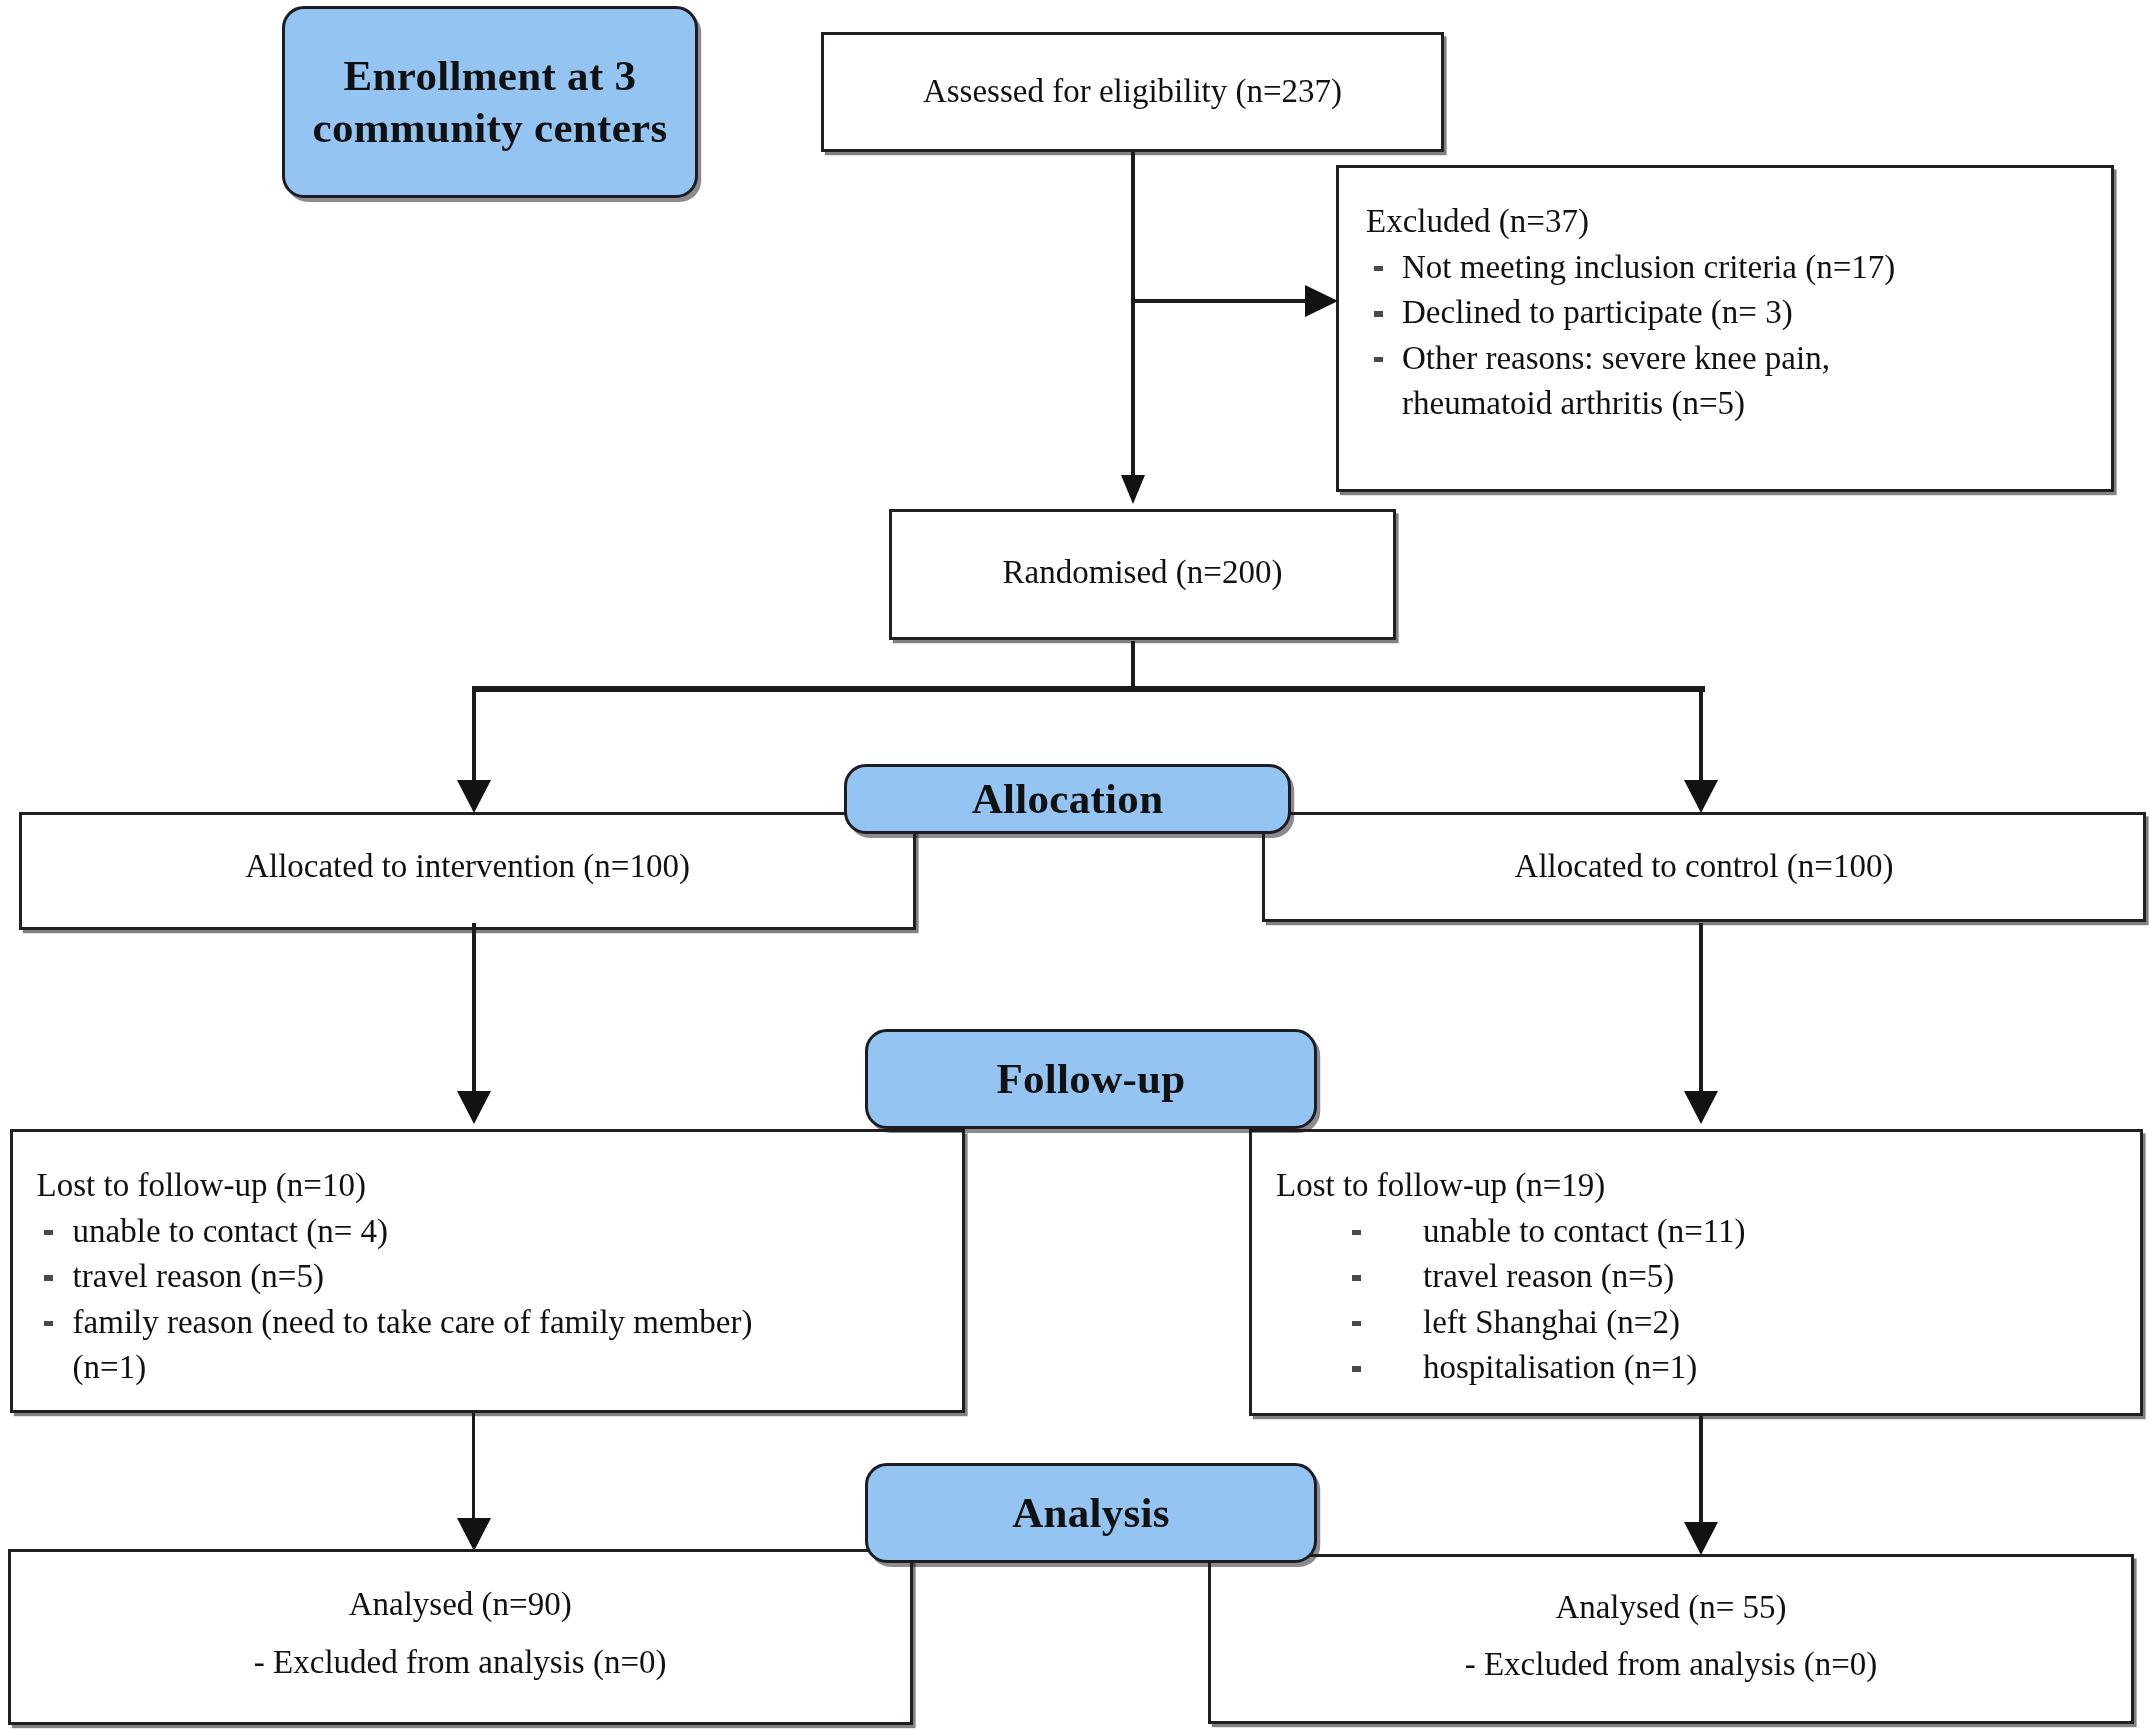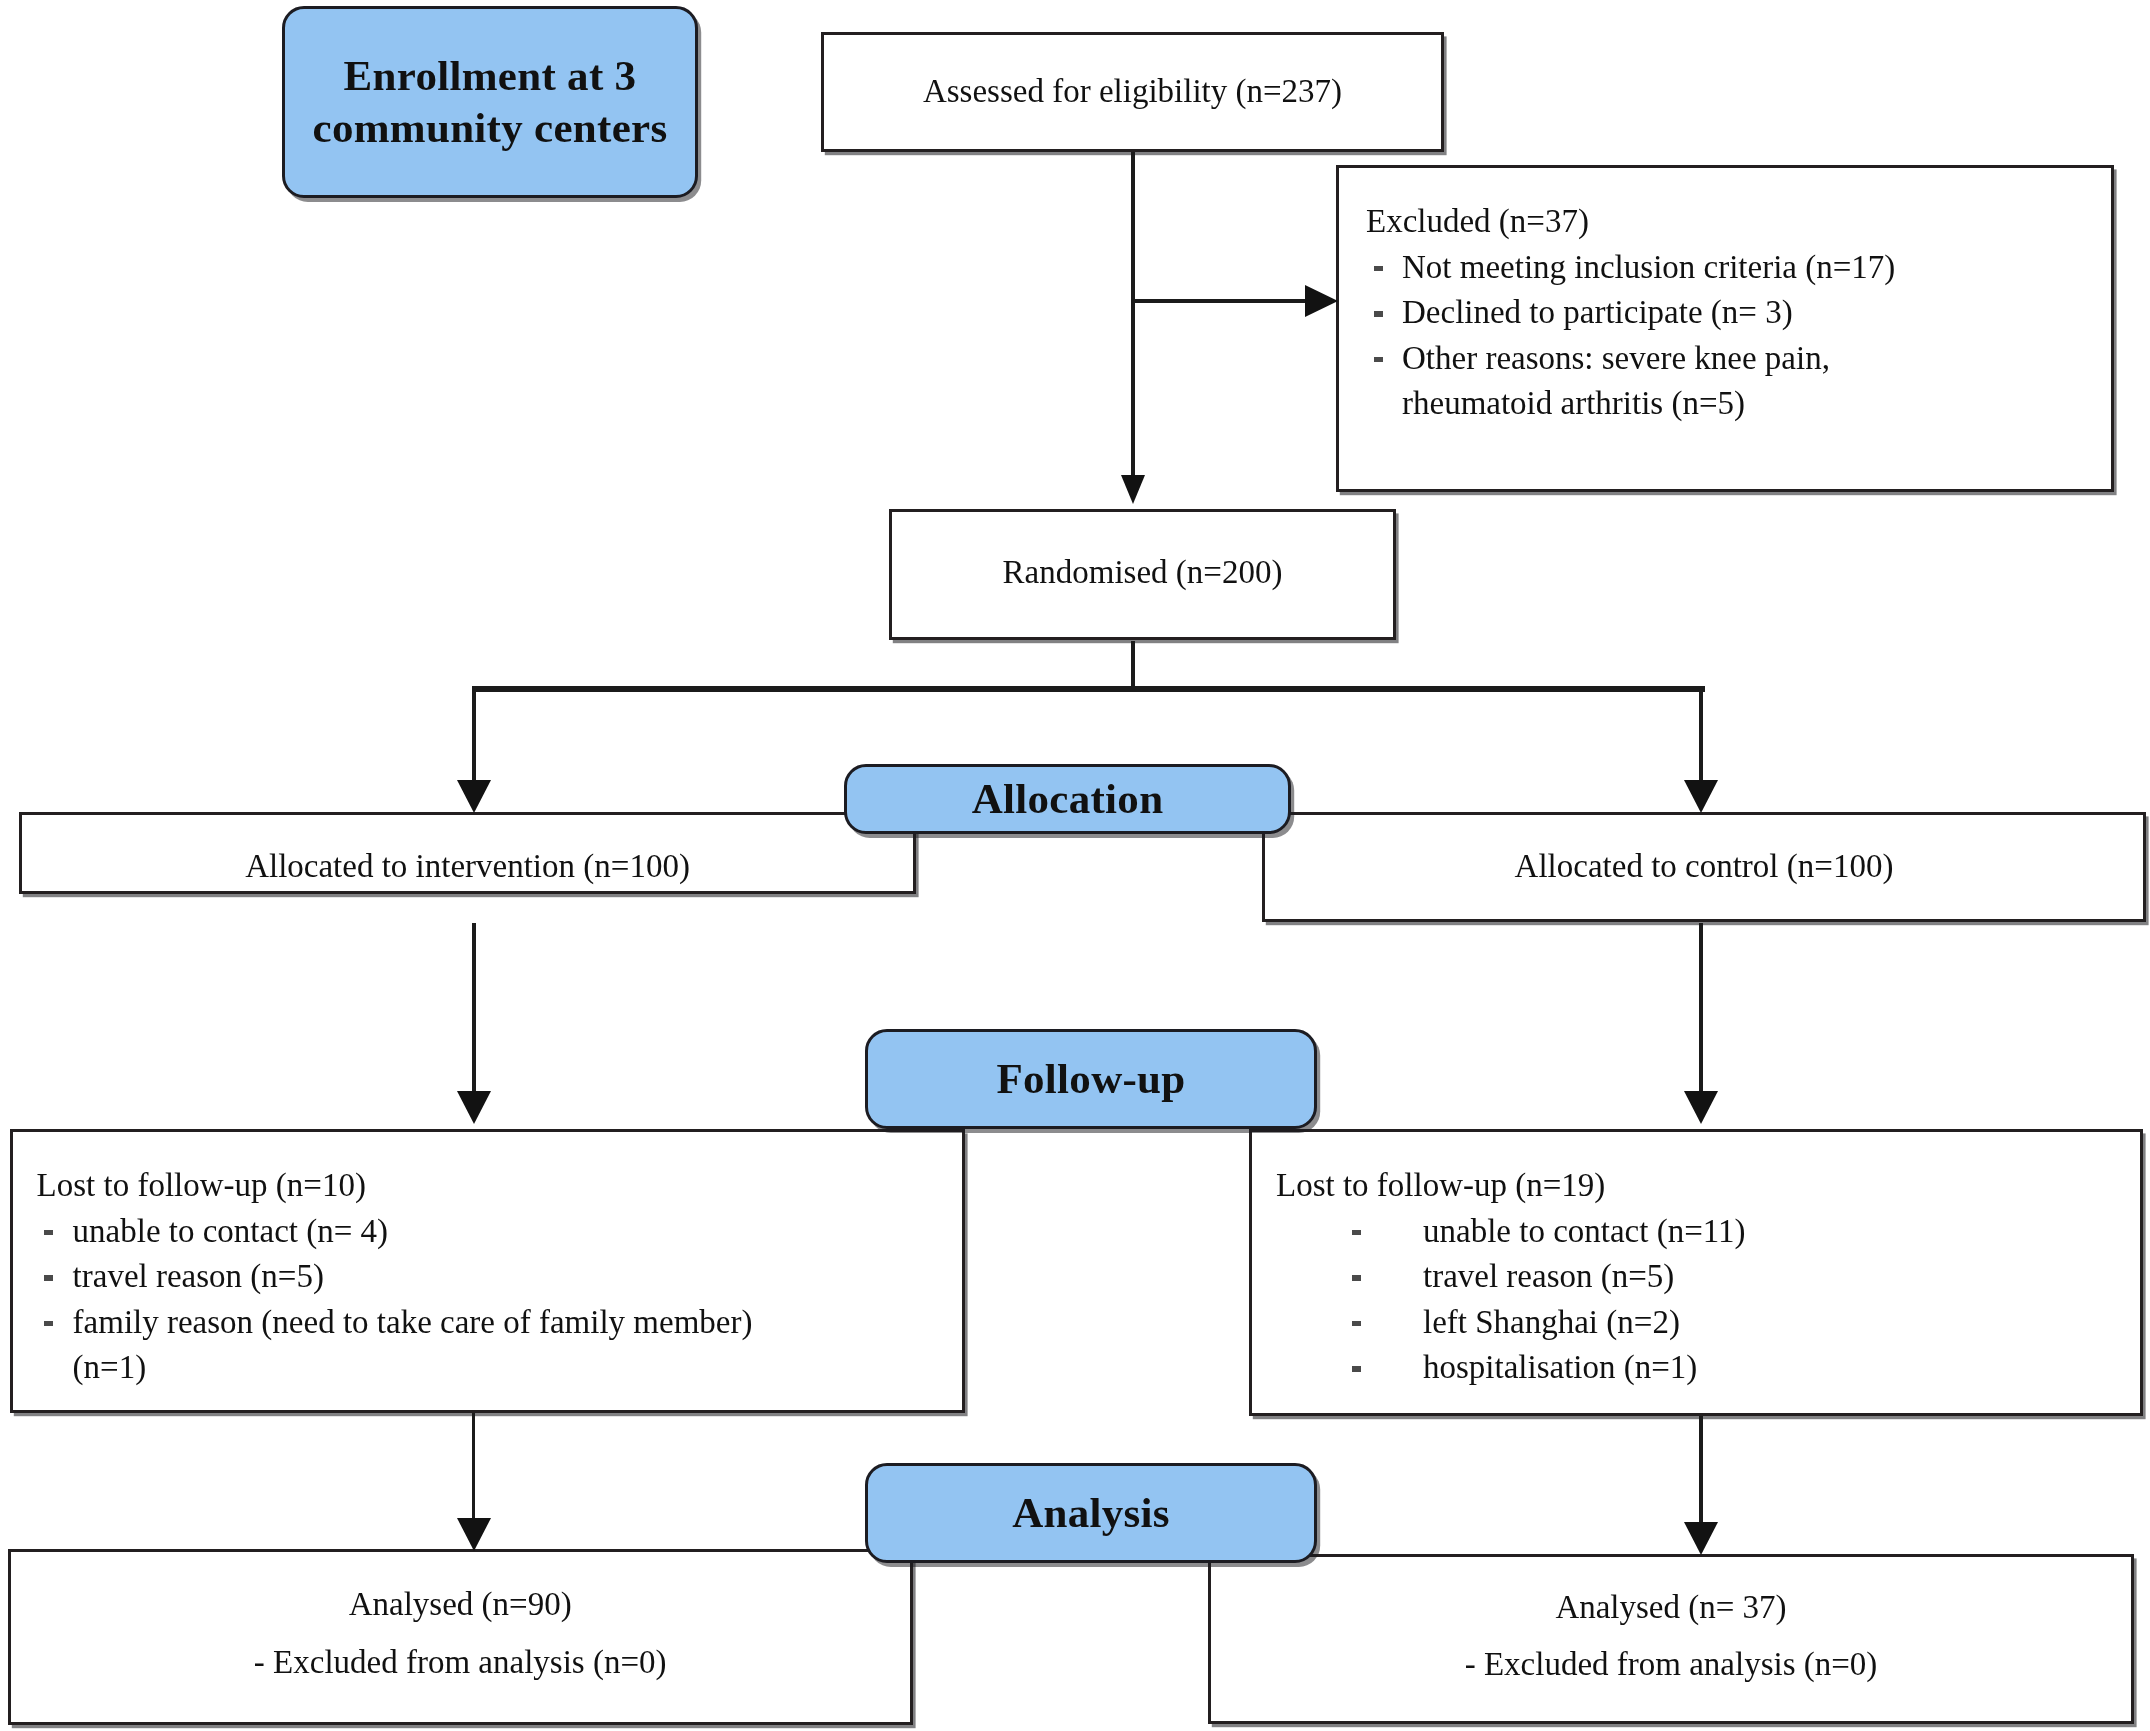--- a/index.html
+++ b/index.html
@@ -158,21 +158,21 @@
 
   <div class="vline" style="left:1131px; top:641px; width:3.8px; height:48px;"></div>
   <div class="hline thick" style="left:472px; top:686px; width:1233px; height:5.8px;"></div>
 
   <div class="vline" style="left:472px; top:686px; width:3.8px; height:99px;"></div>
   <div class="arrow-down" style="left:457px; top:780px;"></div>
 
   <div class="vline" style="left:1699px; top:686px; width:3.8px; height:99px;"></div>
   <div class="arrow-down" style="left:1684px; top:780px;"></div>
 
-  <div class="box" style="left:19px; top:812px; width:897px; height:82px;">
+  <div class="box" style="left:19px; top:812px; width:897px; height:118px;">
     <div class="ctext" style="top:31px;">Allocated to intervention (n=100)</div>
   </div>
 
   <div class="box" style="left:1262px; top:812px; width:884px; height:110px;">
     <div class="ctext" style="top:31px;">Allocated to control  (n=100)</div>
   </div>
 
   <div class="stage" style="left:844px; top:764px; width:447px; height:70px;">
     <div class="txt">Allocation</div>
   </div>
@@ -214,21 +214,21 @@
   <div class="arrow-down" style="left:1684px; top:1522px;"></div>
 
   <div class="box" style="left:7.7px; top:1549px; width:905px; height:176px;">
     <div class="ctext" style="top:32px;">Analysed (n=90)</div>
     <div class="ctext" style="top:90px;">
       <span>- </span><span>Excluded from analysis (n=0)</span>
     </div>
   </div>
 
   <div class="box" style="left:1208px; top:1554px; width:926px; height:170px;">
-    <div class="ctext" style="top:29.5px;">Analysed  (n= 37)</div>
+    <div class="ctext" style="top:29.5px;">Analysed  (n= 55)</div>
     <div class="ctext" style="top:87px;">
       <span>- </span><span>Excluded from analysis (n=0)</span>
     </div>
   </div>
 
   <div class="stage" style="left:865px; top:1463px; width:452px; height:100px;">
     <div class="txt">Analysis</div>
   </div>
 
 </div>

